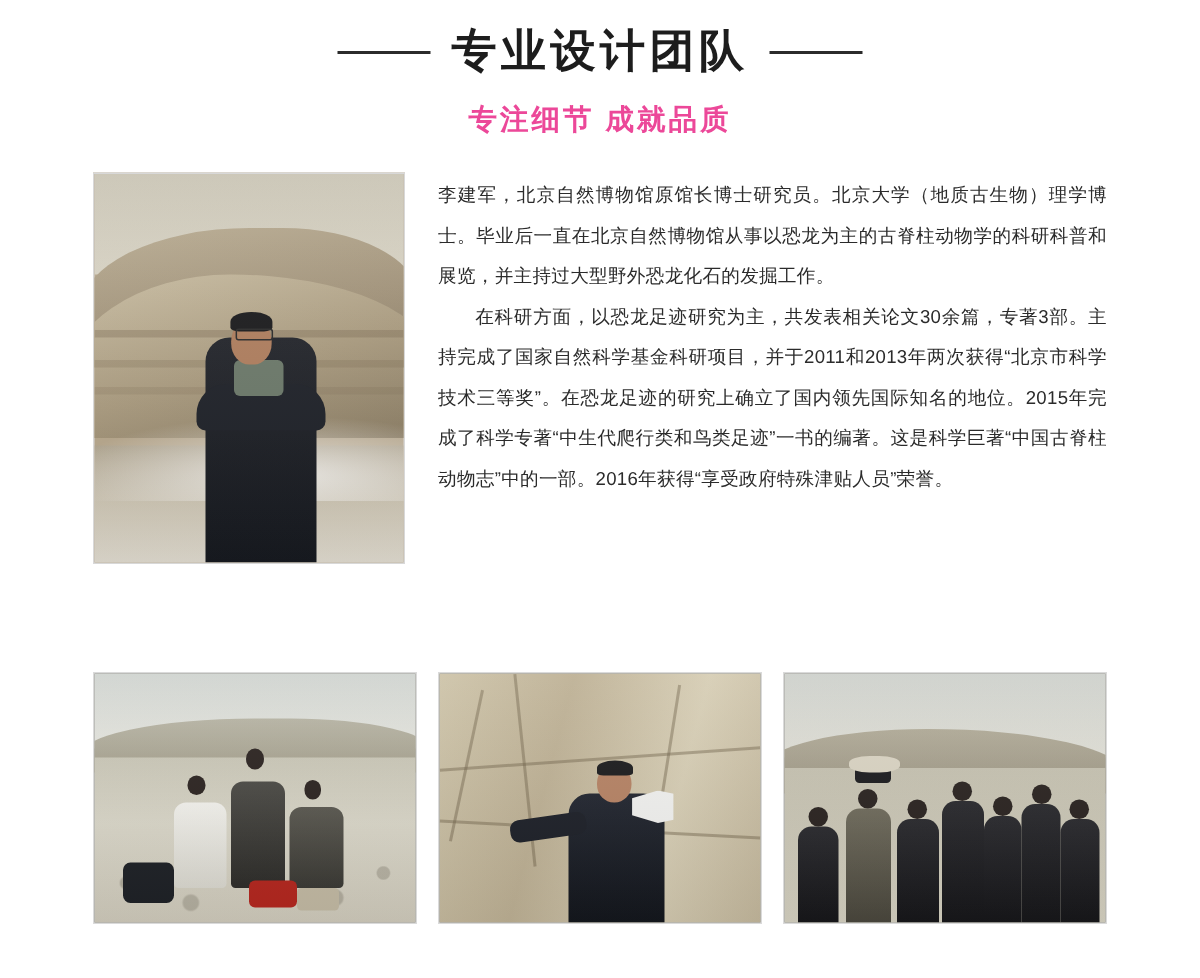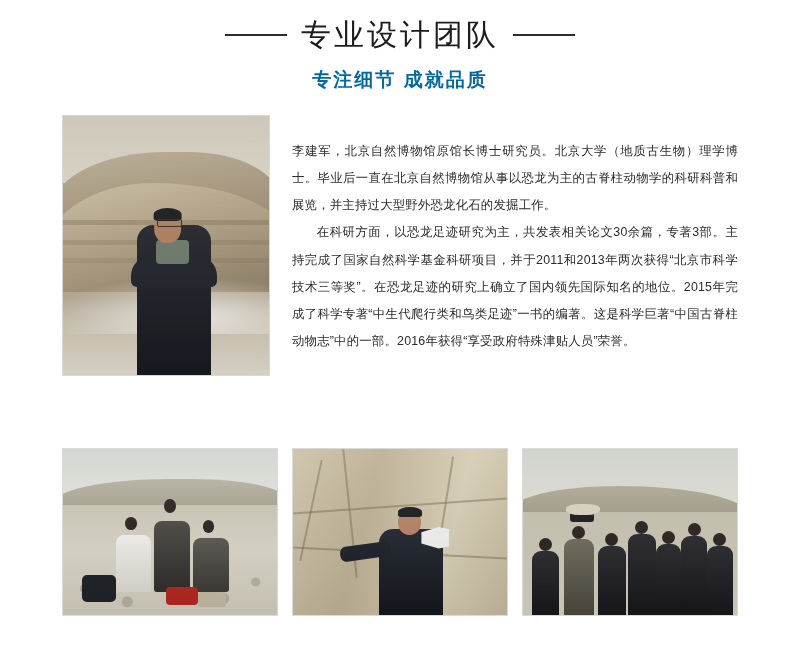--- a/index.html
+++ b/index.html
@@ -29,48 +29,48 @@
     gap: 14px;
   }
   .title-rule {
     width: 62px;
     height: 2px;
     background: #2b2b2b;
     display: block;
   }
   .main-title {
     font-size: 30px;
-    font-weight: normal;
+    font-weight: bold;
     letter-spacing: 3px;
     color: #1d1d1d;
     line-height: 1.1;
     white-space: nowrap;
   }
   .sub-title {
     margin-top: 16px;
     font-size: 19px;
     font-weight: bold;
     letter-spacing: 2px;
-    color: #0369a1;
+    color: #ec4899;
   }
   .tag-line {
     margin-top: 14px;
     font-size: 15.5px;
     letter-spacing: 0.6px;
     color: #2a2a2a;
   }
 
   
   .content {
     position: relative;
     margin-top: 22px;
     padding: 0 62px 0 62px;
     display: flex;
     gap: 22px;
-    align-items: center;
+    align-items: flex-start;
   }
   .portrait {
     width: 208px;
     height: 261px;
     flex: 0 0 208px;
     border: 1px solid #d8d8d8;
     position: relative;
     overflow: hidden;
     background: #b9a98e;
   }

